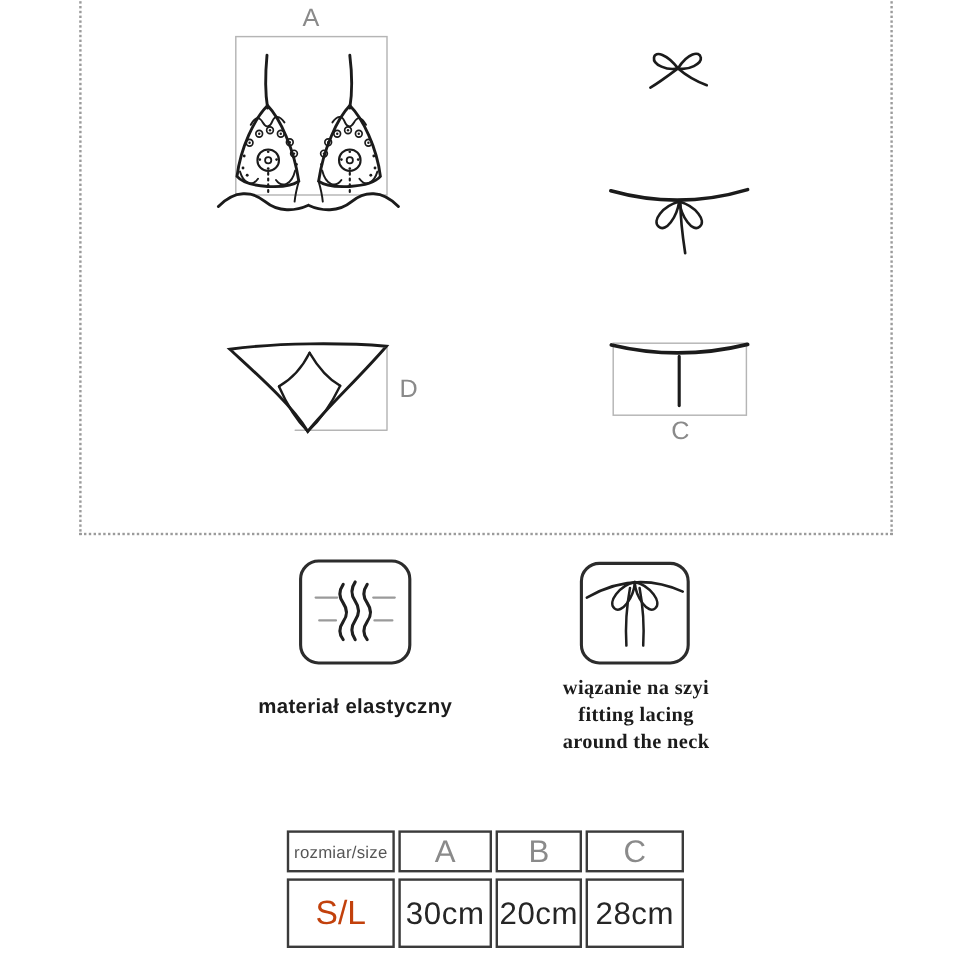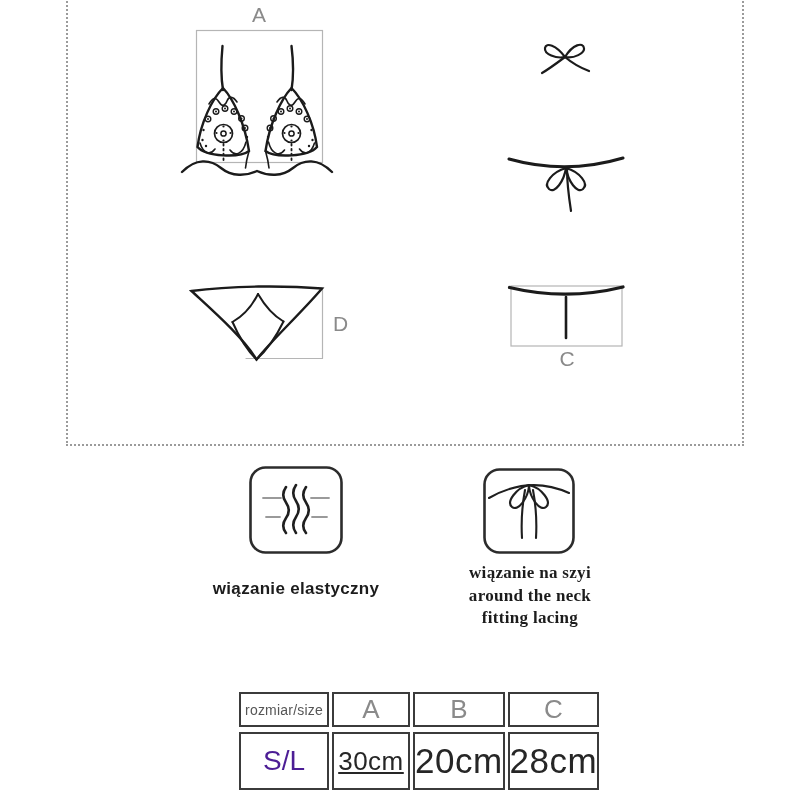--- a/index.html
+++ b/index.html
@@ -22,23 +22,23 @@
 
   #size-table-wrap { position:absolute; left:236px; top:687px; }
   table.size-table { border-collapse:separate; border-spacing:3px 5px; }
   table.size-table td { border:2px solid #3b3b3b; text-align:center; vertical-align:middle;
                         background:#fff; padding:0; }
   tr.hdr td { height:30px; }
   td.c-size { width:90px; } td.c-a { width:78px; } td.c-b { width:72px; } td.c-c { width:82px; }
   td.hdr-label { font-size:14px; color:#565656; letter-spacing:.2px; }
   td.hdr-abc { font-size:26px; color:#8a8a8a; font-weight:normal; }
   tr.val td { height:58px; }
-  td.v-size { font-size:28px; color:#4c1d95;margin-top:12px; }
-  td.v-a { font-size:26px; color:#262626; letter-spacing:.5px;text-decoration:underline; }
-  td.v-b, td.v-c { font-size:35px; color:#262626; letter-spacing:.5px; }
+  td.v-size { font-size:28px; color:#c2410c;margin-top:12px; }
+  td.v-a { font-size:26px; color:#262626; letter-spacing:.5px; }
+  td.v-b, td.v-c { font-size:26px; color:#262626; letter-spacing:.5px; }
 </style>
 </head>
 <body>
 
 <div id="stage">
 
   <div class="dotted-box"></div>
 
   <svg id="diagram-svg" width="800" height="460" viewBox="0 0 800 460">
     <g fill="none" stroke="#1b1b1b" stroke-width="2.4" stroke-linecap="round">
@@ -167,41 +167,41 @@
           <path d="M263,498 L281,498 M266,517 L280,517 M311,498 L329,498 M312,517 L327,517"></path>
         </g>
         <g stroke="#1f1f1f" stroke-width="2.6">
           <path d="M286,487 q-5.5,8 0,15.5 q5.5,8 0,15.5 q-5.5,8 0,15"></path>
           <path d="M296,485 q-5.5,8 0,16 q5.5,8 0,16 q-5.5,8 0,16"></path>
           <path d="M306,487 q-5.5,8 0,15.5 q5.5,8 0,15.5 q-5.5,8 0,15"></path>
         </g>
       </g>
     </svg>
     <div class="caption">
-      <div>wiązanie elastyczny</div>
+      <div>materiał elastyczny</div>
     </div>
   </div>
 
   <div class="feature" id="feature-2">
     <svg class="icon-wrap" width="98" height="90" viewBox="482 464 98 90">
       <g fill="none" stroke-linecap="round">
         <rect x="485.5" y="468.5" width="89" height="83" rx="15" stroke="#2c2c2c" stroke-width="2.6"></rect>
         <g stroke="#1f1f1f" stroke-width="2.1">
           <path d="M490,497 Q530,474 570,492"></path>
           <path d="M530,484 C517,487 507,501 513,506 C519,511 529,497 530,485"></path>
           <path d="M530,484 C543,487 553,501 547,506 C541,511 531,497 530,485"></path>
           <path d="M526,489 C523,505 522,520 523,537"></path>
           <path d="M534,489 C537,505 538,520 537,537"></path>
         </g>
       </g>
     </svg>
     <div class="caption">
       <div>wiązanie na szyi</div>
+      <div>fitting lacing</div>
       <div>around the neck</div>
-      <div>fitting lacing</div>
     </div>
   </div>
 
   <div id="size-table-wrap">
     <table class="size-table">
       <tbody>
           <tr class="hdr">
         <td class="c-size hdr-label">rozmiar/size</td>
         <td class="c-a hdr-abc">A</td>
         <td class="c-b hdr-abc">B</td>

